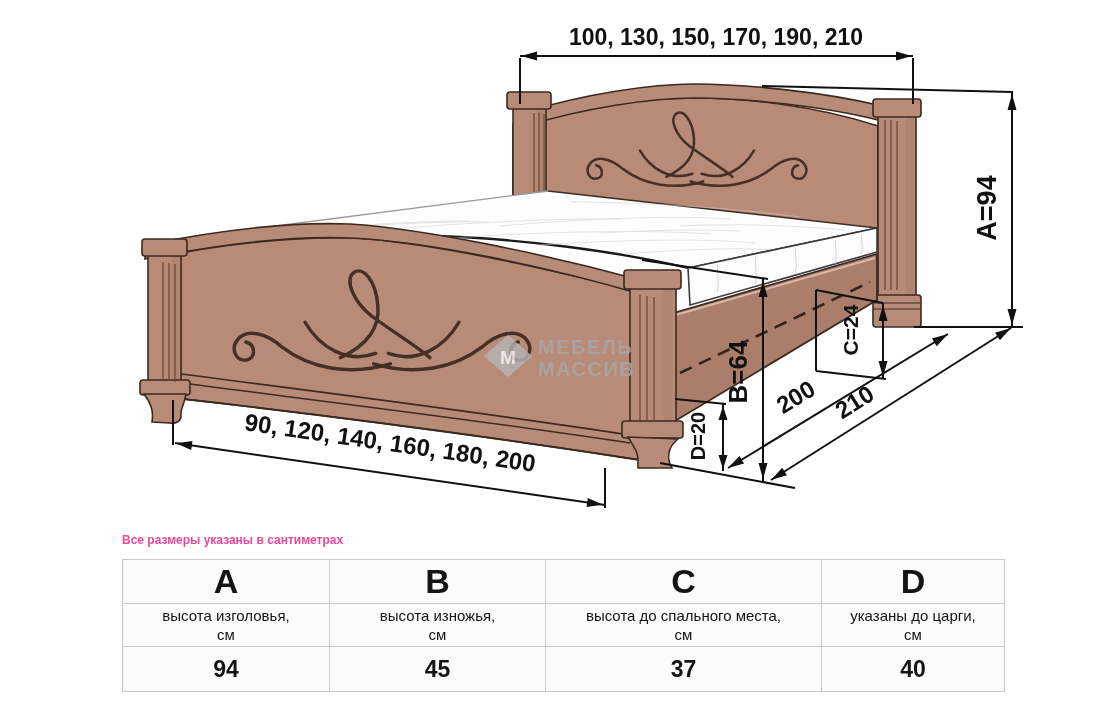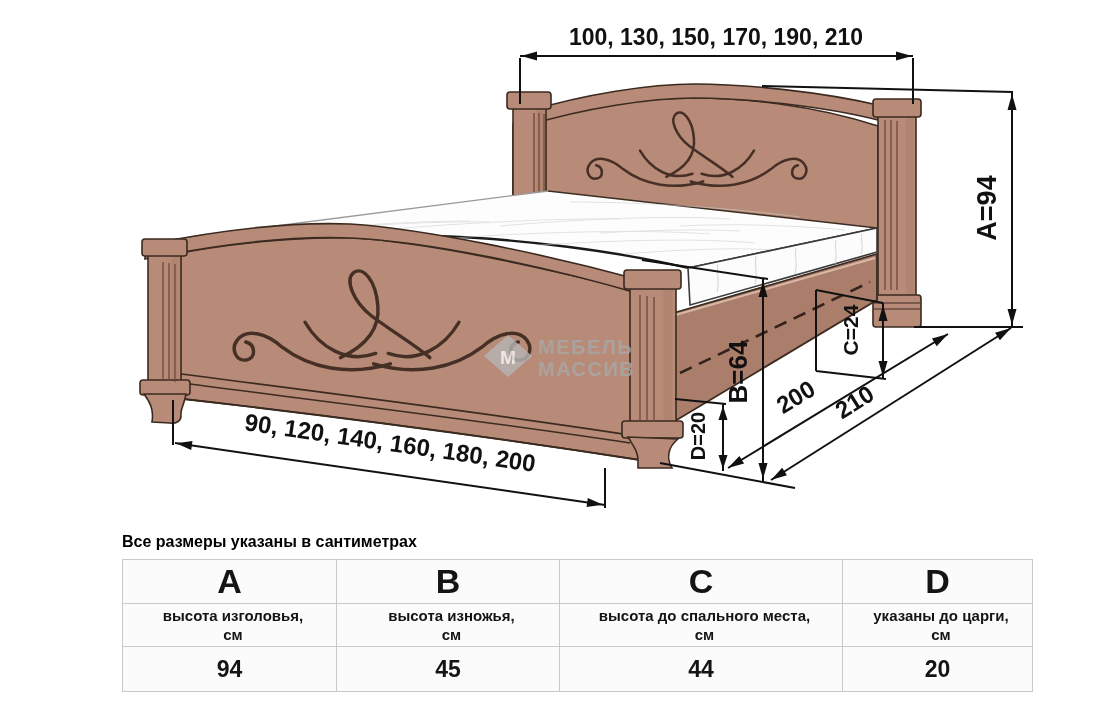--- a/index.html
+++ b/index.html
@@ -1,22 +1,22 @@
 <!DOCTYPE html>
 <html><head>
 <meta charset="utf-8">
 <style>
   html,body{margin:0;padding:0;width:1120px;height:717px;background:#fff;font-family:"Liberation Sans",sans-serif;}
   #stage{position:relative;width:1120px;height:717px;overflow:hidden;}
-  #note{position:absolute;left:122px;top:533px;font-size:16px;font-weight:bold;color:#000000;}
+  #note{position:absolute;left:122px;top:533px;font-size:12px;font-weight:bold;color:#ec4899;}
   table.spec{position:absolute;left:122px;top:559px;border-collapse:collapse;table-layout:fixed;}
   table.spec td{background:#fbfbfb;border:1px solid #c9c9c9;text-align:center;vertical-align:middle;color:#141414;padding:0;}
   td.c0{width:206px;} td.c1{width:215px;} td.c2{width:275px;} td.c3{width:182px;}
   tr.r1 td{height:43px;font-size:34px;font-weight:bold;}
-  tr.r2 td{height:42px;font-size:15px;font-weight:bold;line-height:1.3;padding-left:7px;}
+  tr.r2 td{height:42px;font-size:15px;font-weight:normal;line-height:1.3;}
   tr.r3 td{height:44px;font-size:23px;font-weight:bold;}
   text.dim{font-family:"Liberation Sans",sans-serif;font-weight:bold;fill:#111;}
 </style>
 </head>
 <body>
 
 <div id="stage">
 <svg id="diagram" width="1120" height="530" viewBox="0 0 1120 530">
   <defs>
     <g id="flourish" stroke="#463026" stroke-width="3.3" fill="none" stroke-linecap="round">
@@ -189,18 +189,18 @@
             <div>см</div>
           </td>
     <td class="c3">
             <div>указаны до царги,</div>
             <div>см</div>
           </td>
   </tr>
   <tr class="r3">
     <td class="c0">94</td>
     <td class="c1">45</td>
-    <td class="c2">44</td>
-    <td class="c3">20</td>
+    <td class="c2">37</td>
+    <td class="c3">40</td>
   </tr>
 </tbody>
     </table>
 </div>
 
 </body></html>

